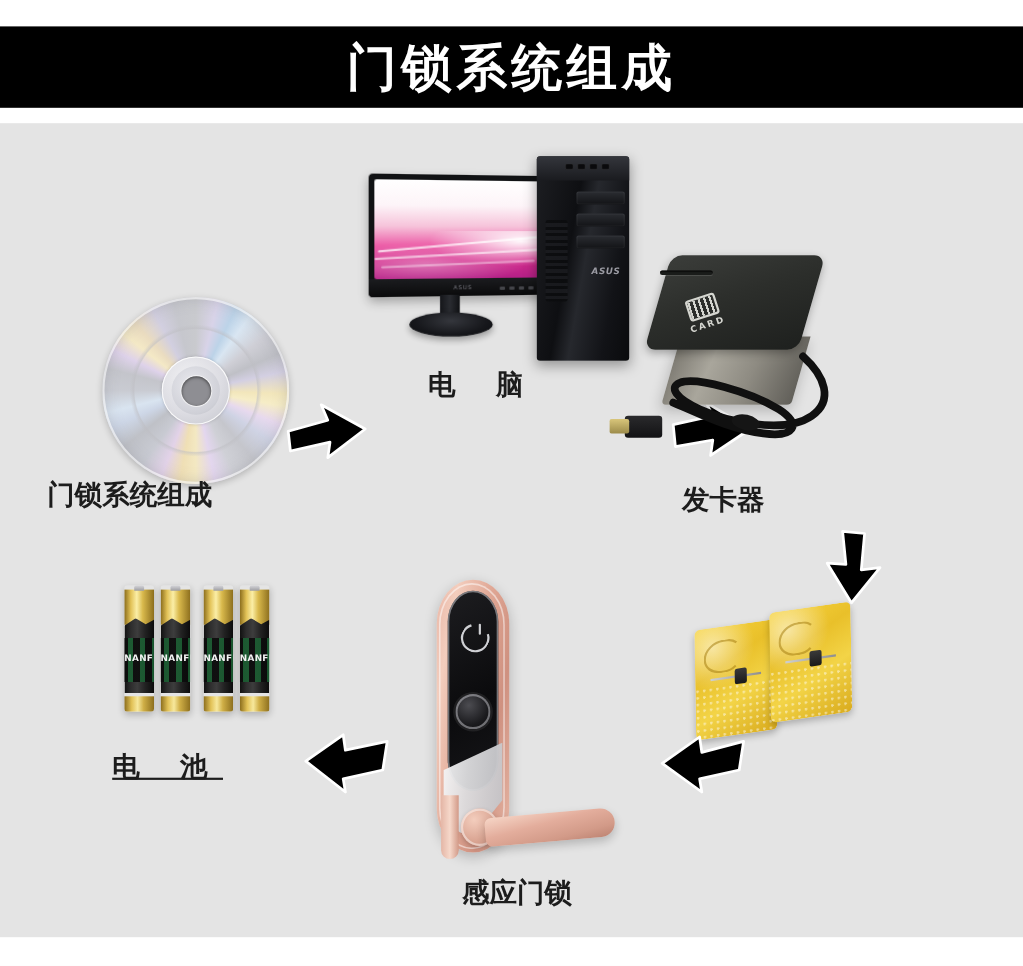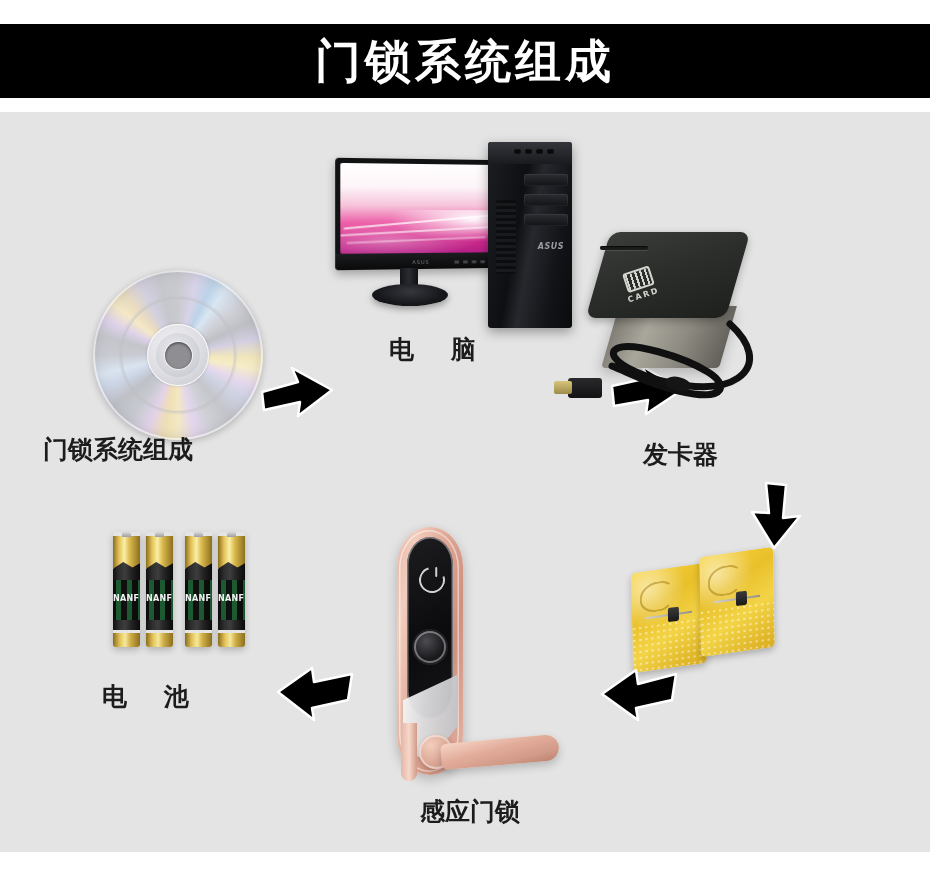--- a/index.html
+++ b/index.html
@@ -294,21 +294,21 @@
       <svg class="cable" viewBox="0 0 230 210" aria-hidden="true">
         <path d="M168 92 C 188 110, 196 132, 176 146 C 150 164, 96 150, 74 140
                  C 52 130, 46 120, 56 116 C 70 110, 120 124, 146 140
                  C 168 154, 160 166, 132 162 C 100 158, 70 142, 50 134" fill="none" stroke="#101010" stroke-width="7" stroke-linecap="round"></path>
         <ellipse cx="116" cy="152" rx="13" ry="7" fill="#151515" transform="rotate(12 116 152)"></ellipse>
       </svg>
       <div class="usb-plug">
         <div class="usb-metal"></div>
       </div>
     </div>
-    <div class="label" style="left:643px;top:330px;width:200px;">发卡器</div>
+    <div class="label" style="left:620px;top:330px;width:200px;">发卡器</div>
 
     <div class="arrow" style="left:748px;top:368px;">
       <svg width="56" height="72" viewBox="0 0 56 72" aria-hidden="true">
         <path d="M18 3 L38 5 L35 38 L52 36 L26 68 L4 32 L21 33 Z" fill="#000000" stroke="#ffffff" stroke-width="2.5" stroke-linejoin="round"></path>
       </svg>
     </div>
 
     <div class="node cards-wrap">
       <div class="card c1">
         <div class="card-dots"></div>
@@ -378,16 +378,16 @@
       </div>
       <div class="batt b4">
         <div class="nub"></div>
           <div class="gold-top"></div>
           <div class="body"></div>
         <div class="greenband"></div>
         <div class="brand">NANFU</div>
         <div class="gold-bot"></div>
       </div>
     </div>
-    <div class="label spaced" style="left:88px;top:572px;width:200px;">电  池</div>
+    <div class="label spaced" style="left:88px;top:572px;width:200px;text-decoration:underline;">电  池</div>
 
   </div>
 </div>
 
 </body></html>

